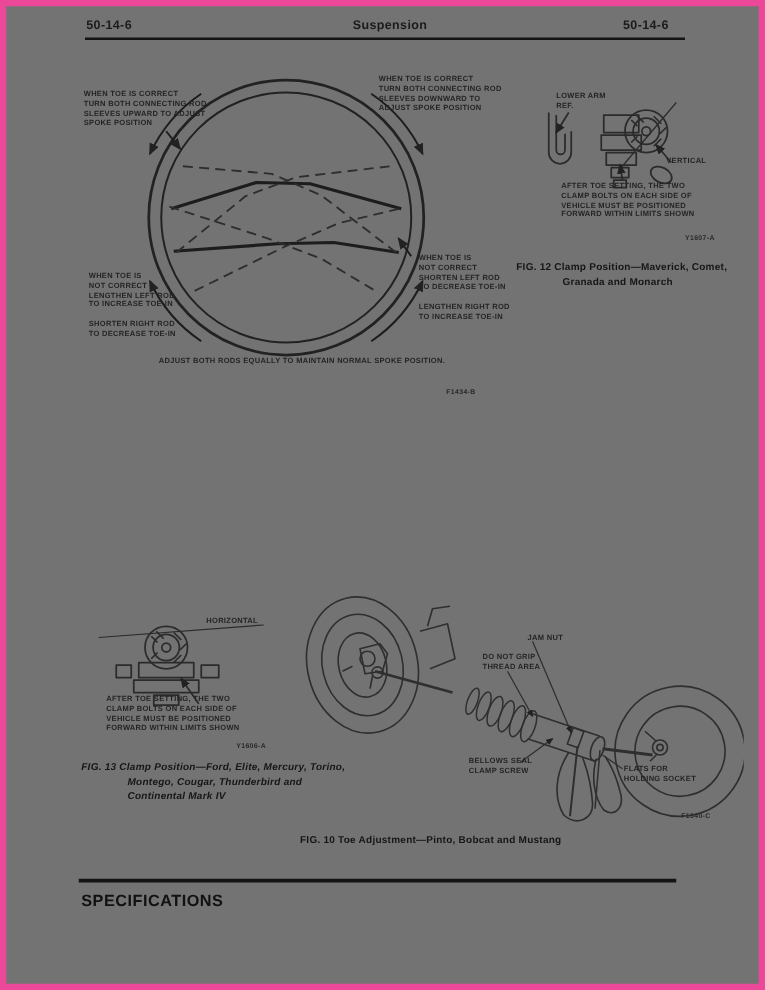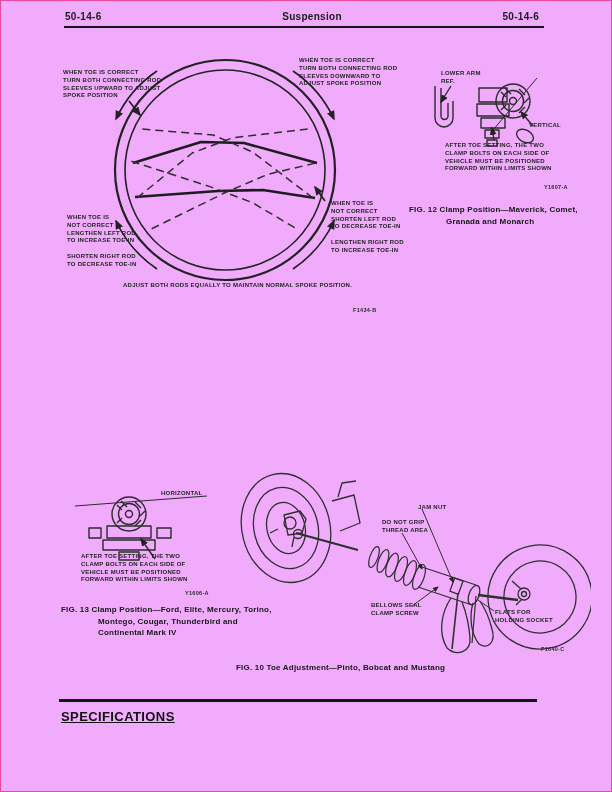--- a/index.html
+++ b/index.html
@@ -1,38 +1,38 @@
 <!DOCTYPE html>
 <html><head>
 <meta charset="utf-8">
 <style>
   html,body{margin:0;padding:0;background:#ffffff;}
   #page{
-    position:relative;width:612px;height:792px;background:#f0abfc;
+    position:relative;width:612px;height:792px;background:#737373;
     font-family:"Liberation Sans",sans-serif;color:#1b1b1b;overflow:hidden;
-    border:1px solid #ec4899;box-sizing:border-box;
+    border:5px solid #ec4899;box-sizing:border-box;
   }
   .abs{position:absolute;}
   
   .hdr{font-weight:bold;font-size:10px;letter-spacing:.3px;}
   #hdr-rule{height:2px;background:#141414;}
   
   .lbl{
     font-size:6px;line-height:1.3;letter-spacing:.25px;color:#242424;
     white-space:pre-line;font-weight:bold;
   }
   .ref{font-size:5.5px;letter-spacing:.3px;color:#2a2a2a;font-weight:bold;}
   
   .cap{
     font-weight:bold;font-size:8px;line-height:1.45;letter-spacing:.2px;
     padding-left:37px;text-indent:-37px;color:#161616;
   }
   
   #spec-rule{height:2.5px;background:#141414;}
-  #spec-head{font-weight:bold;font-size:13px;letter-spacing:.4px;color:#111;text-decoration:underline;}
+  #spec-head{font-weight:bold;font-size:13px;letter-spacing:.4px;color:#111;}
   #spec-body{
     font-family:"Liberation Serif",serif;font-size:9.5px;line-height:1.32;
     text-align:justify;text-indent:14px;color:#1f1f1f;
   }
   svg{display:block;}
   svg *{vector-effect:non-scaling-stroke;}
 </style>
 </head>
 <body>
 
@@ -171,21 +171,21 @@
         <path d="M88,78 L74,58" marker-end="url(#ah3)"></path>
       </g>
     </svg>
   </div>
   <div class="abs lbl" style="left:160px;top:489px;">HORIZONTAL</div>
   <div class="abs lbl" style="left:80px;top:552px;">AFTER TOE SETTING, THE TWO
 CLAMP BOLTS ON EACH SIDE OF
 VEHICLE MUST BE POSITIONED
 FORWARD WITHIN LIMITS SHOWN</div>
   <div class="abs ref" style="left:184px;top:589px;">Y1606-A</div>
-  <div class="abs cap" style="left:60px;top:603px;width:178px;">FIG. 13 Clamp Position—Ford, Elite, Mercury, Torino, Montego, Cougar, Thunderbird and Continental Mark IV</div>
+  <div class="abs cap" style="left:60px;top:603px;width:178px;font-style:italic;">FIG. 13 Clamp Position—Ford, Elite, Mercury, Torino, Montego, Cougar, Thunderbird and Continental Mark IV</div>
 
   <div class="abs" style="left:225px;top:452px;">
     <svg viewBox="0 0 365 205" width="365" height="205">
       <defs>
         <marker id="ah4" markerWidth="8" markerHeight="8" refX="5" refY="2.5" orient="auto">
           <path d="M0,0 L6,2.5 L0,5 Z" fill="#222"></path>
         </marker>
       </defs>
       <g stroke="#2f2f2f" stroke-width="1.3" fill="none" stroke-linejoin="round">
 

